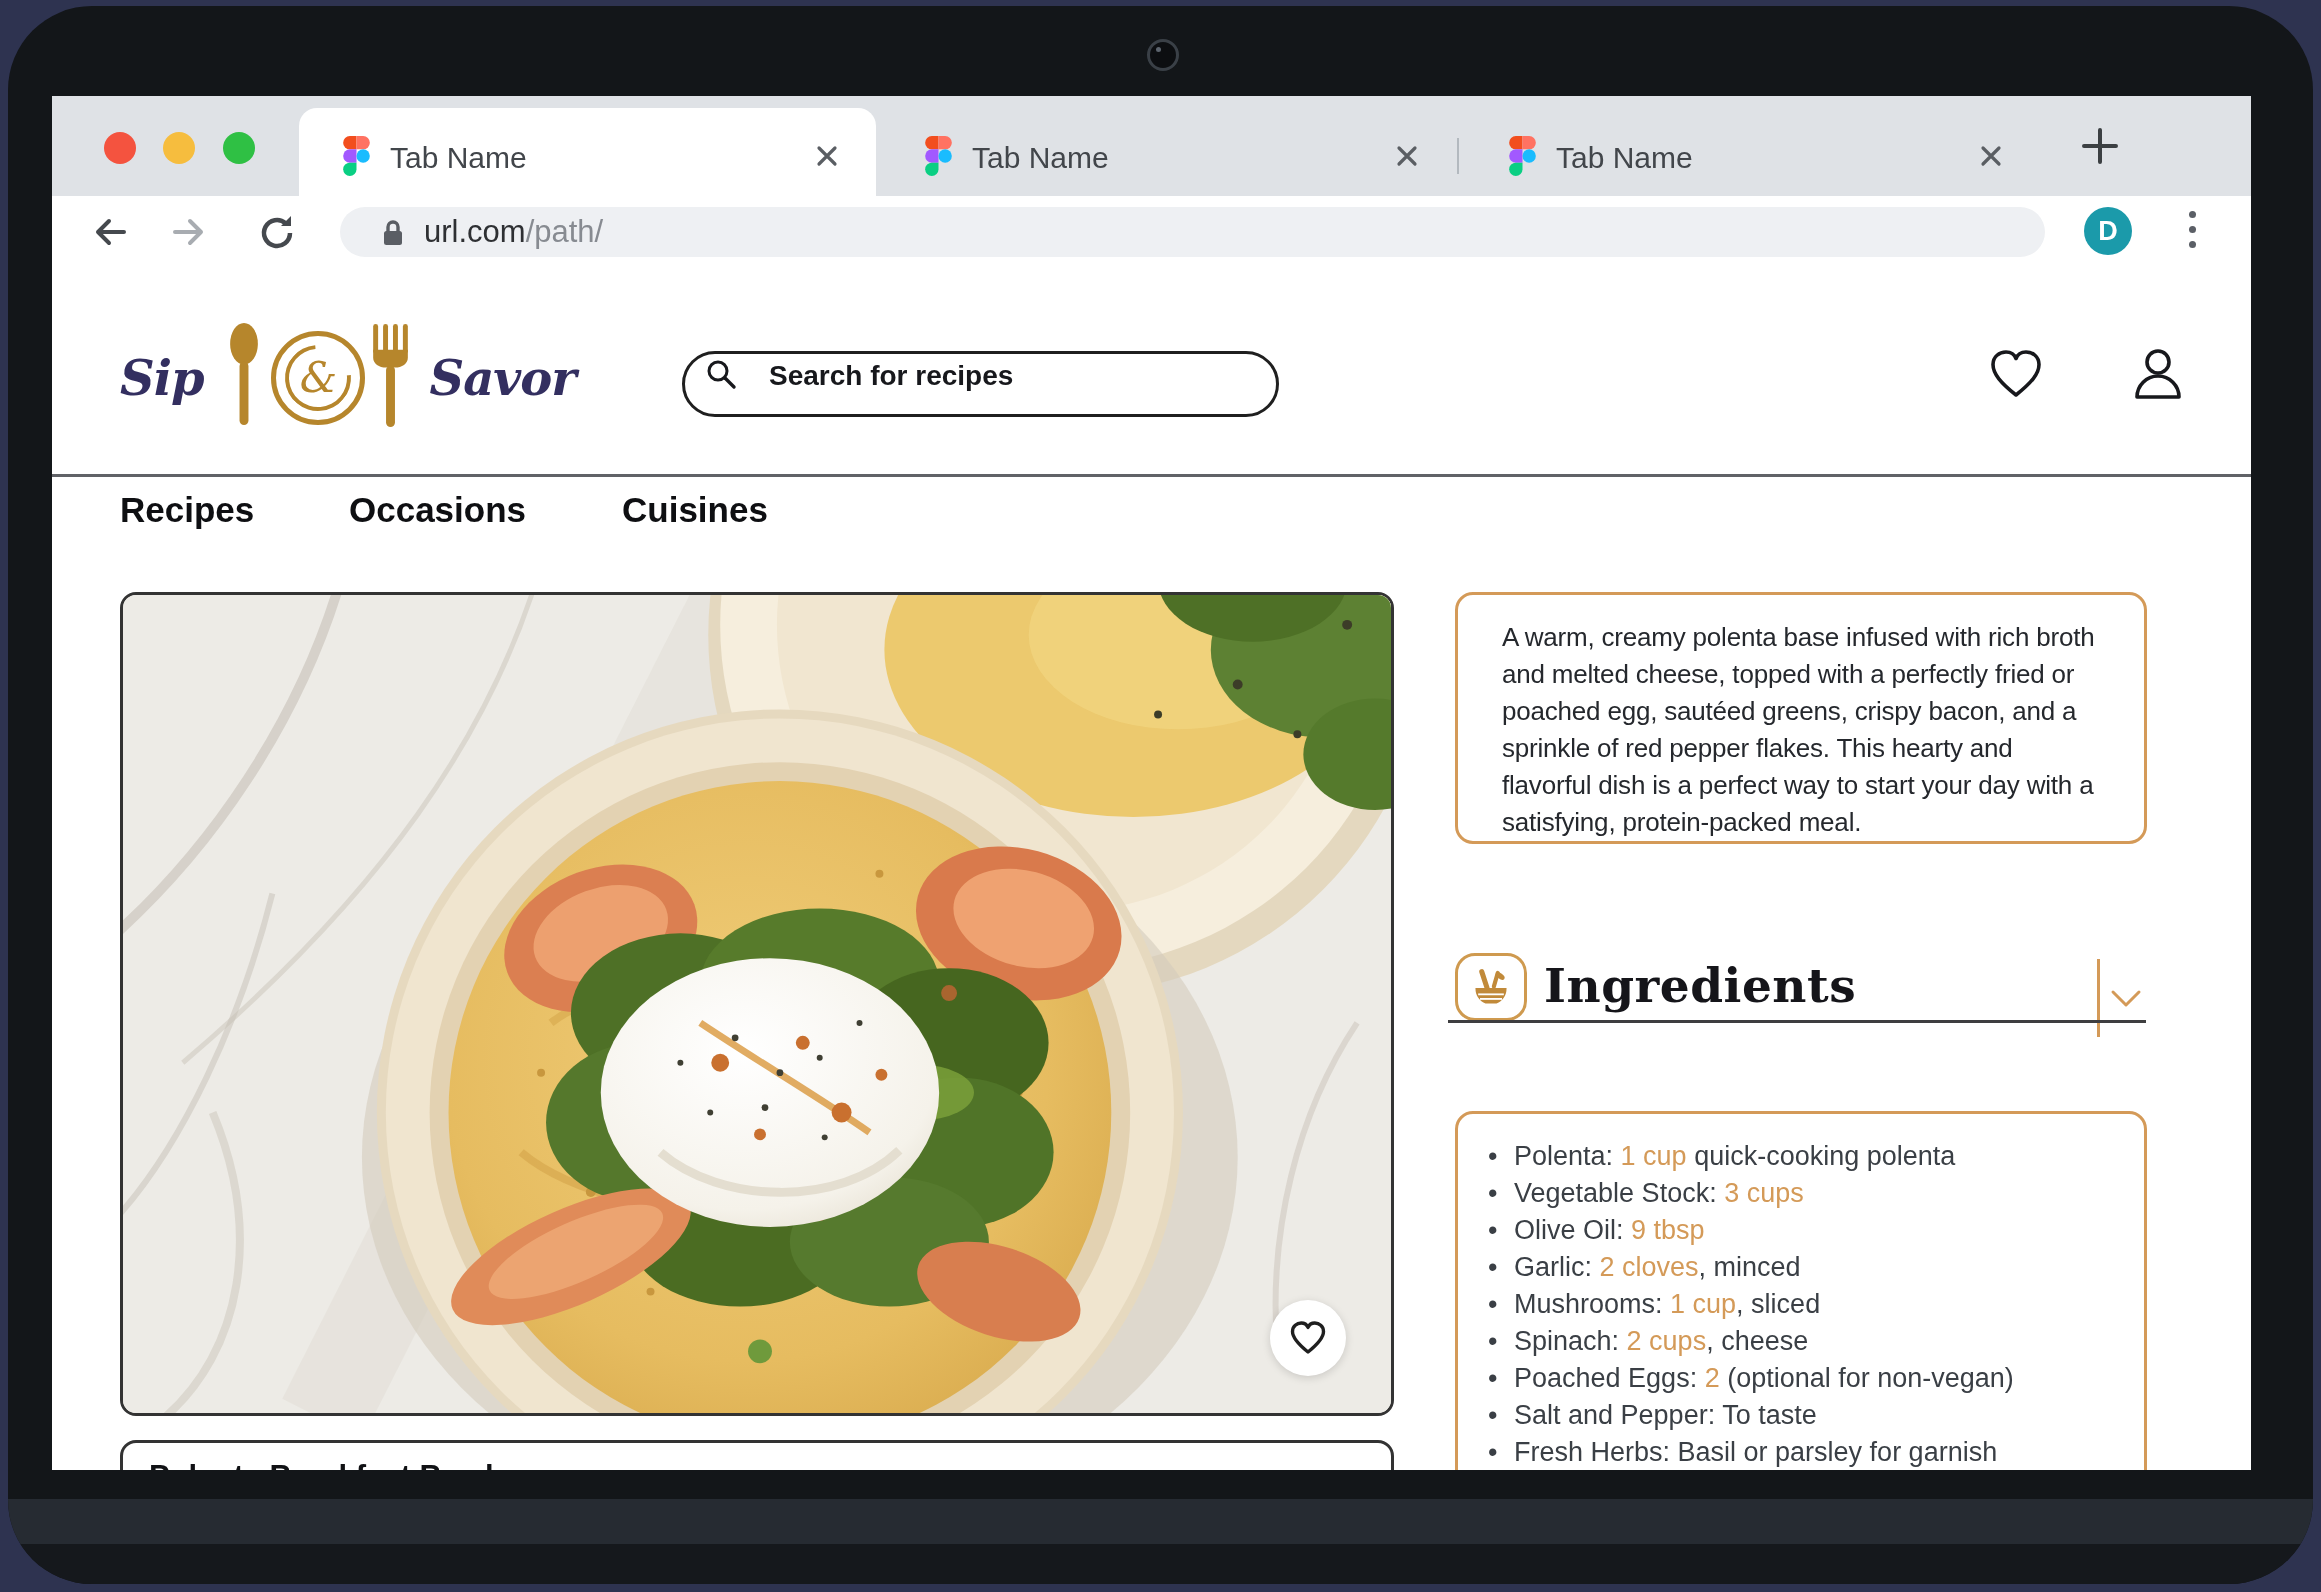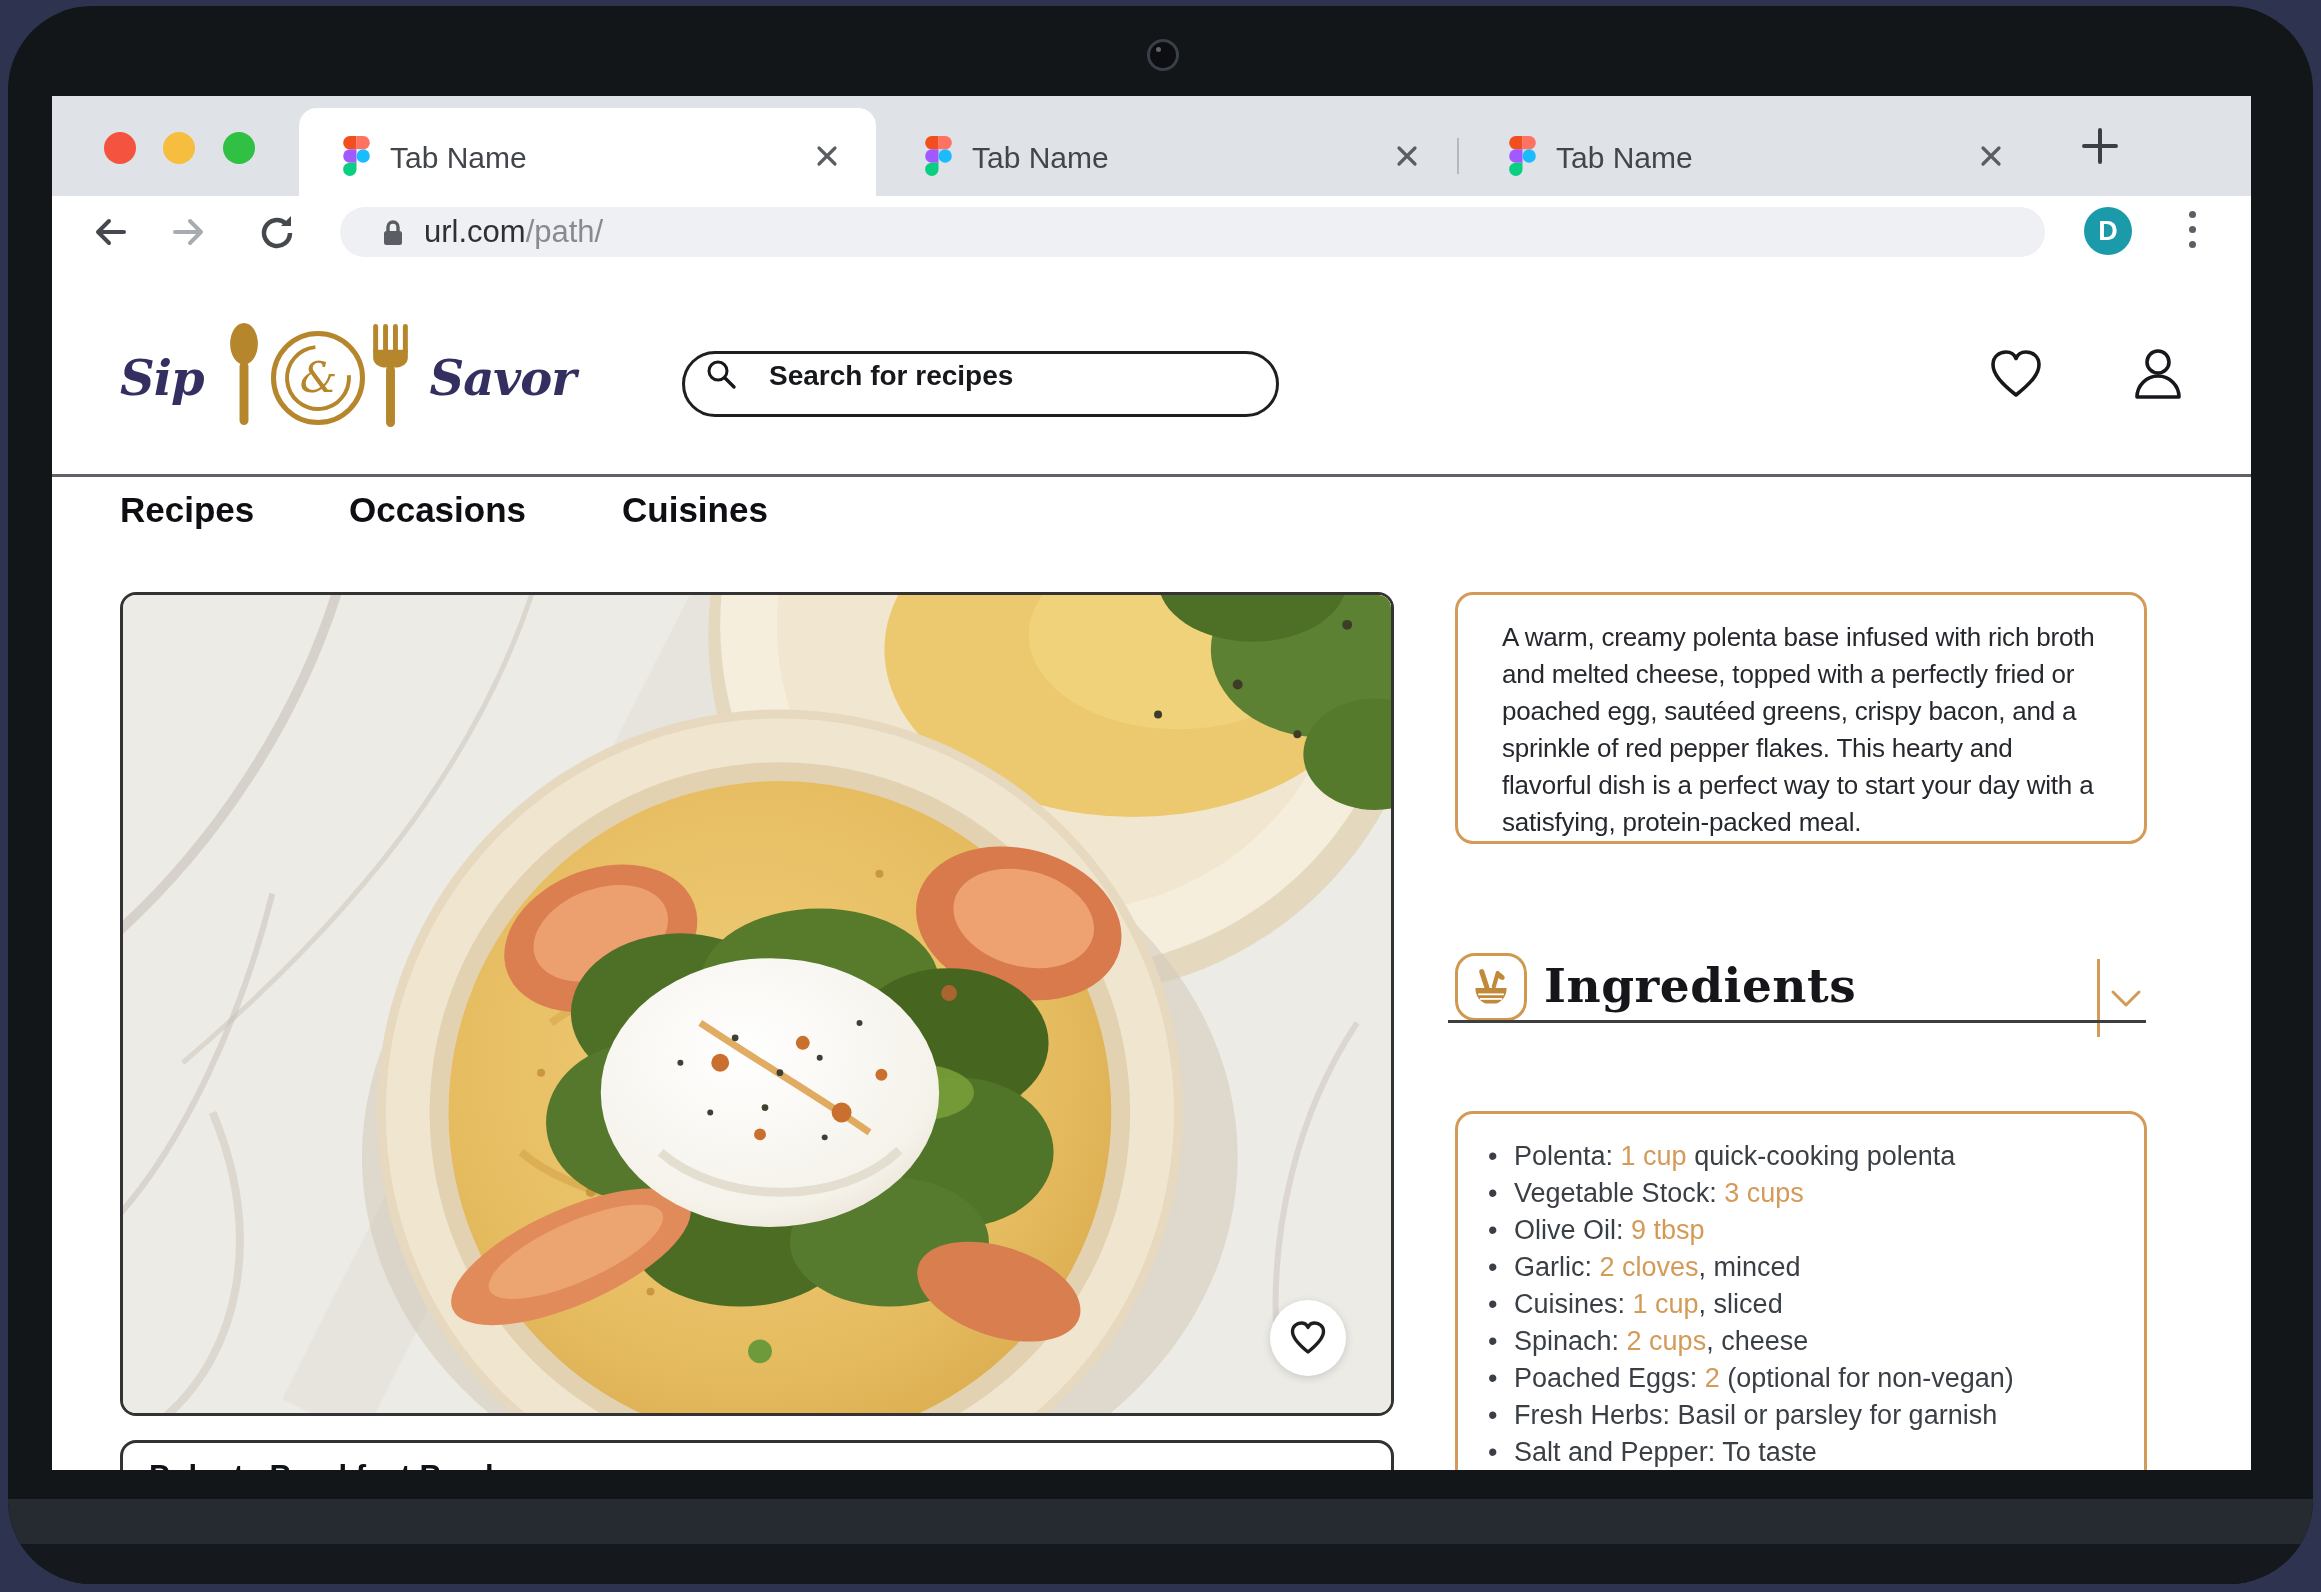--- a/index.html
+++ b/index.html
@@ -377,24 +377,24 @@
               <path d="M3 3 L16 16 L29 3" fill="none" stroke="#d49a58" stroke-width="3" stroke-linecap="round" stroke-linejoin="round"></path>
             </svg>
      </span>
      <div class="ing-underline"></div>
 
      <div class="ing-box">
        <div class="ing-item"><span>Polenta: </span><span class="qty">1 cup</span><span> quick-cooking polenta</span></div>
        <div class="ing-item"><span>Vegetable Stock: </span><span class="qty">3 cups</span><span></span></div>
        <div class="ing-item"><span>Olive Oil: </span><span class="qty">9 tbsp</span><span></span></div>
        <div class="ing-item"><span>Garlic: </span><span class="qty">2 cloves</span><span>, minced</span></div>
-       <div class="ing-item"><span>Cuisines: </span><span class="qty">1 cup</span><span>, sliced</span></div>
+       <div class="ing-item"><span>Mushrooms: </span><span class="qty">1 cup</span><span>, sliced</span></div>
        <div class="ing-item"><span>Spinach: </span><span class="qty">2 cups</span><span>, cheese</span></div>
        <div class="ing-item"><span>Poached Eggs: </span><span class="qty">2</span><span> (optional for non-vegan)</span></div>
+       <div class="ing-item"><span>Salt and Pepper: To taste</span><span class="qty"></span><span></span></div>
        <div class="ing-item"><span>Fresh Herbs: Basil or parsley for garnish</span><span class="qty"></span><span></span></div>
-       <div class="ing-item"><span>Salt and Pepper: To taste</span><span class="qty"></span><span></span></div>
      </div>
 
    </div>
   </div>
  </div>
 </div>
 
 
 </body></html>

